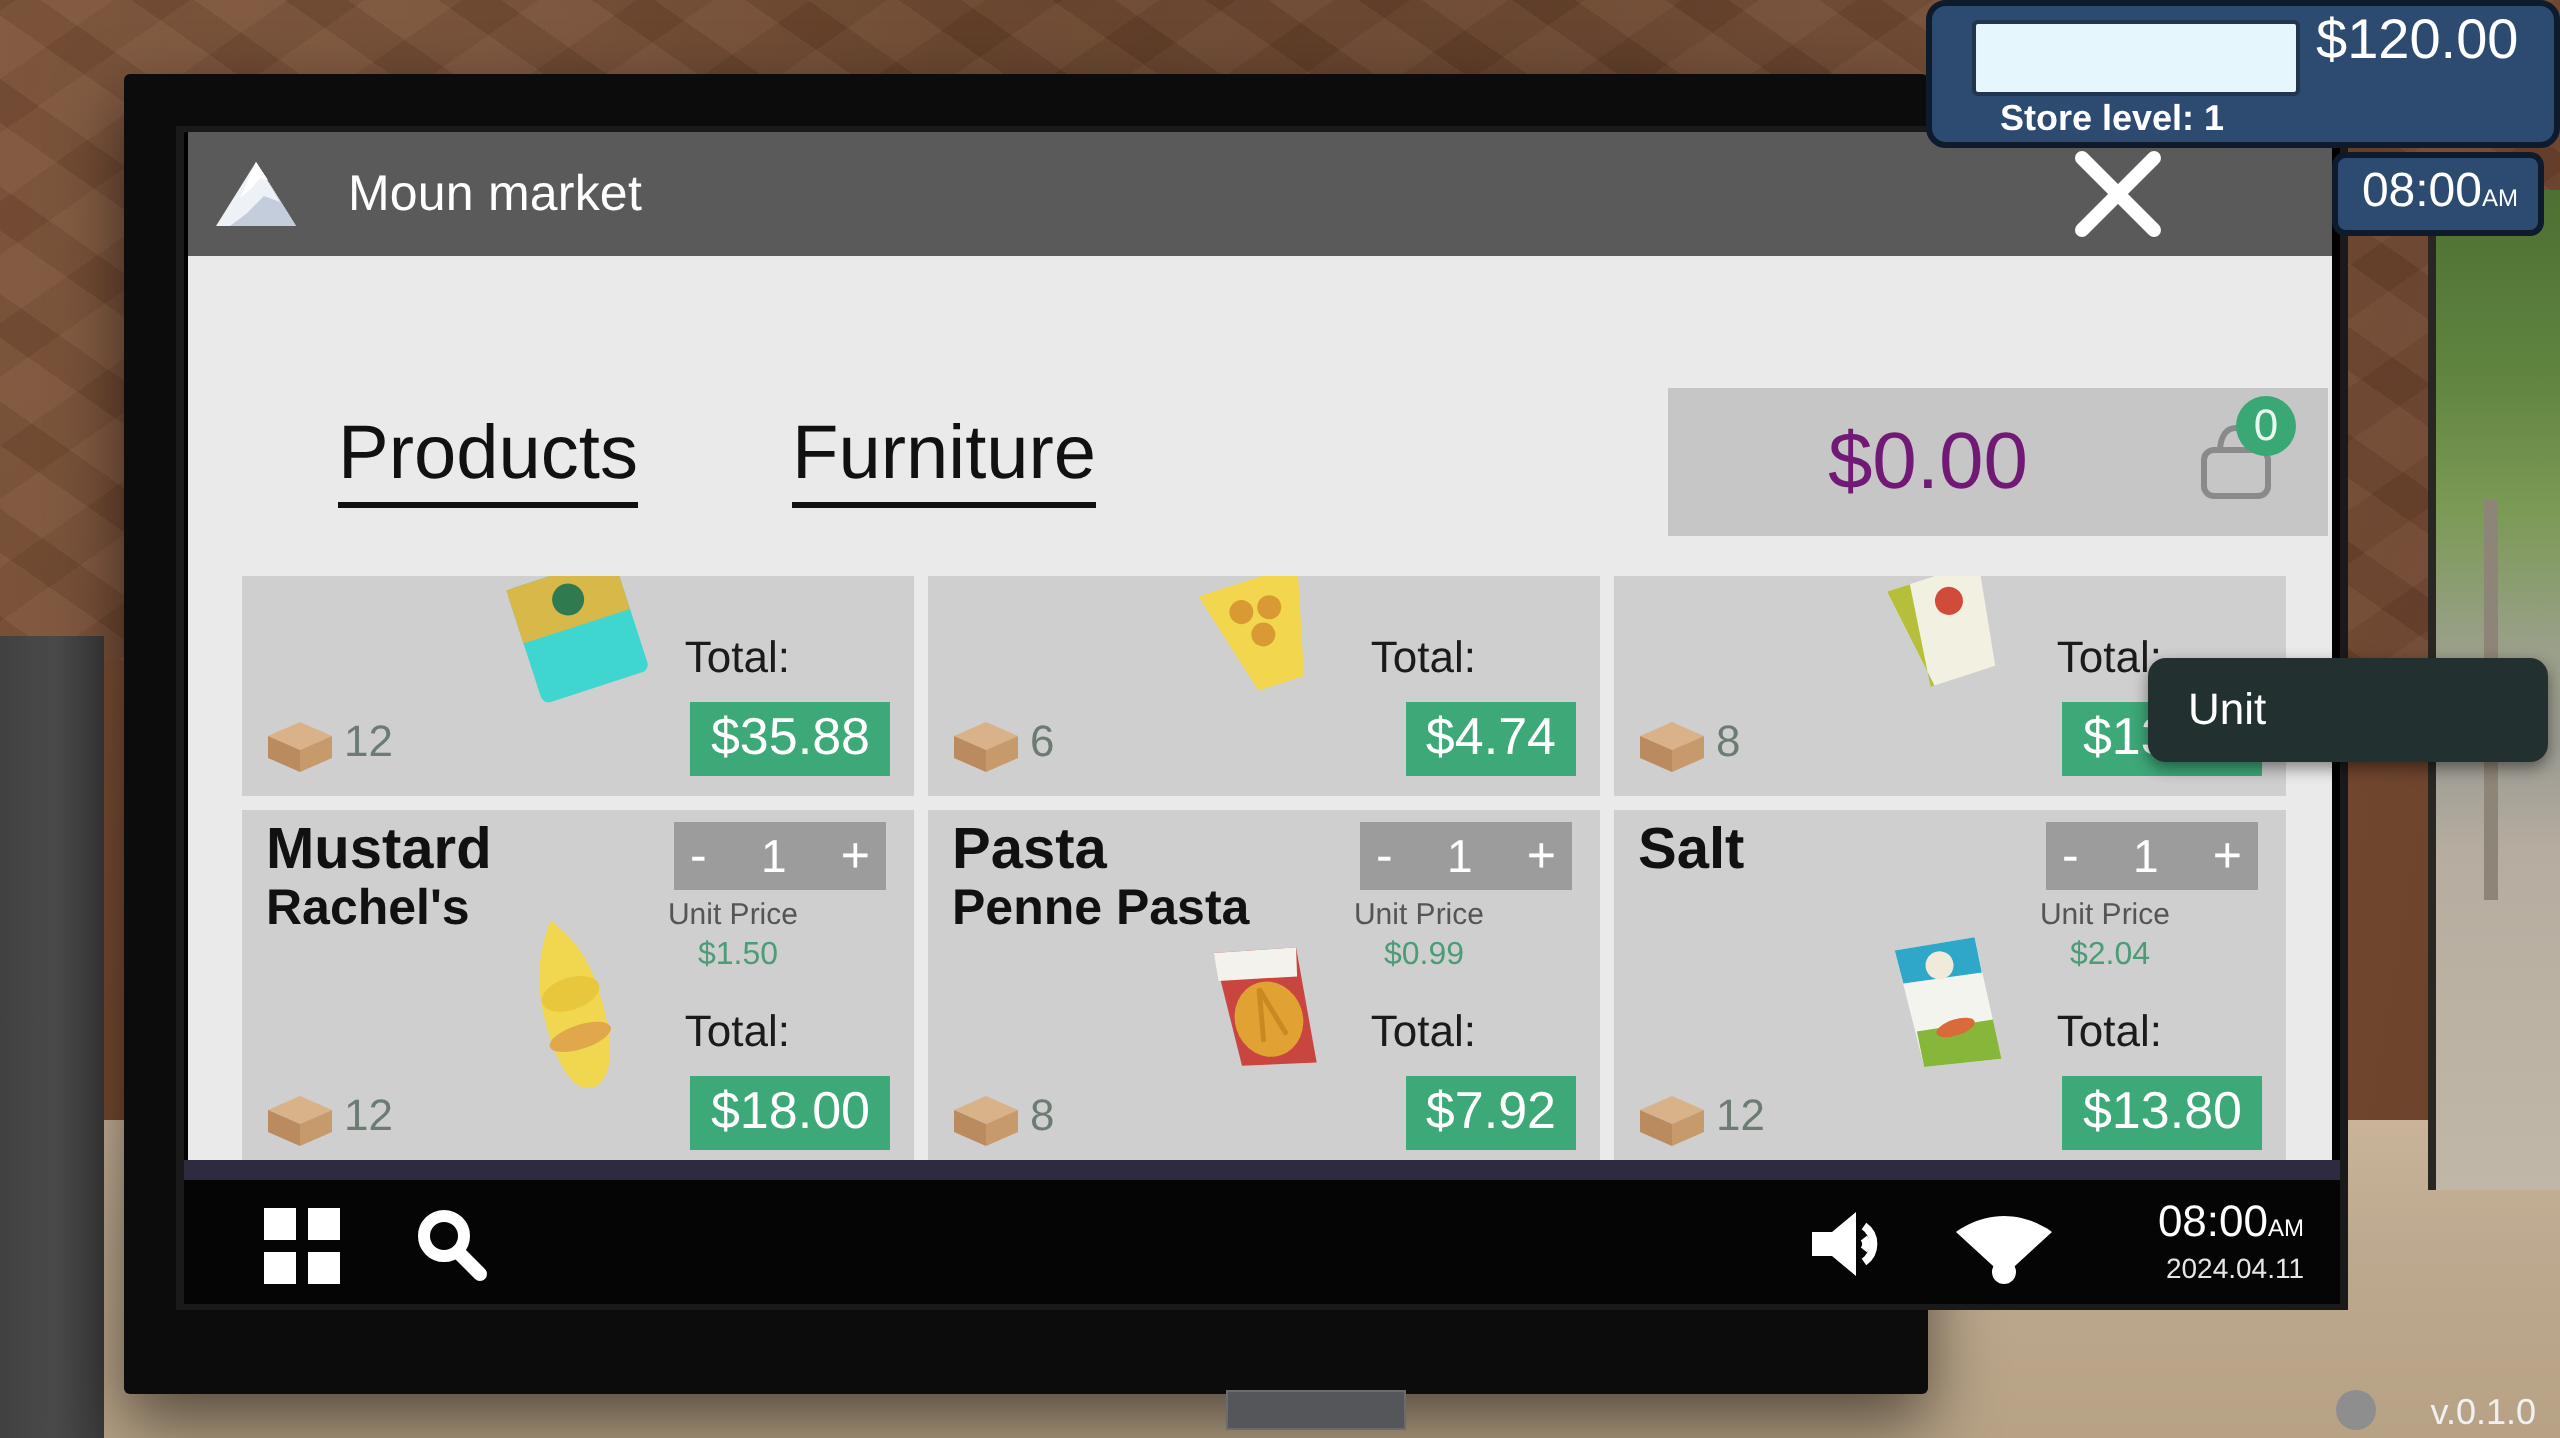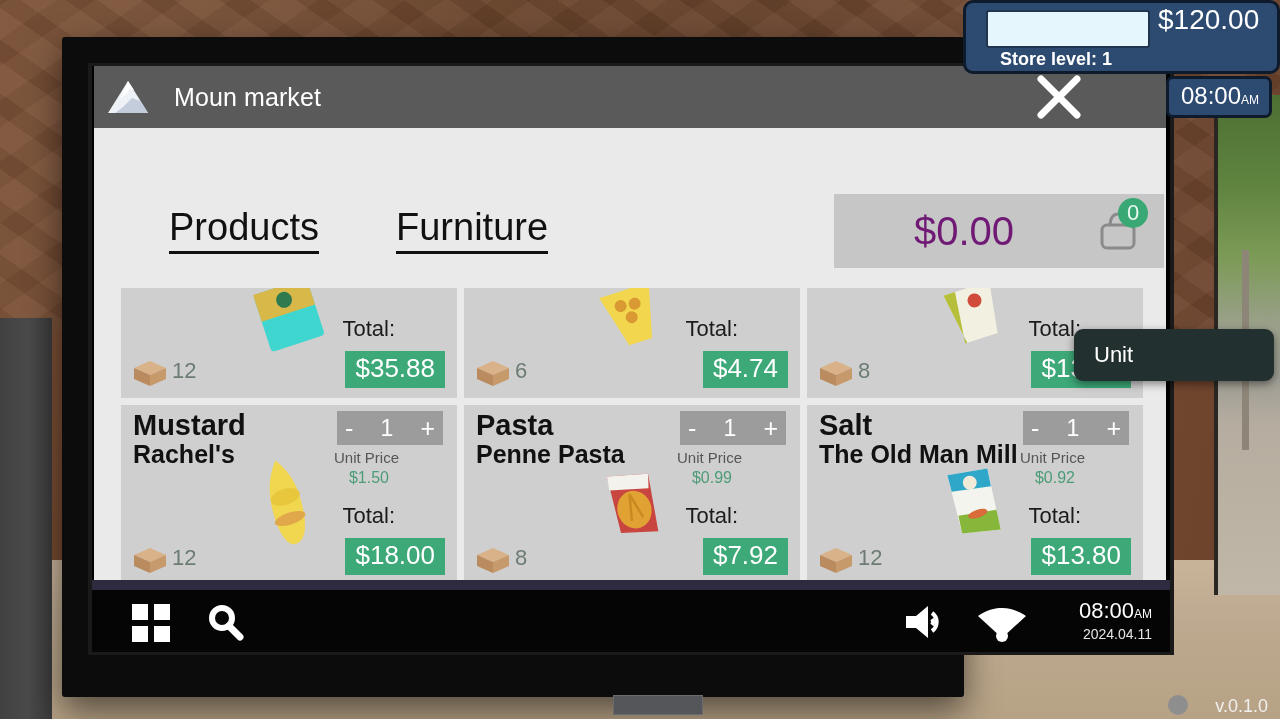--- a/index.html
+++ b/index.html
@@ -458,28 +458,27 @@
                     <polygon points="35,10 19,17 19,28 35,21" fill="#c79a6c"></polygon>
                   </svg>
                   <div class="stock-count">8</div>
                 </div>
                 <div class="total-label">Total:</div>
                 <div class="total-value">$7.92</div>
               </div>
 
               <div class="card">
                 <div class="card-name">Salt</div>
-                <div class="card-brand">The Old Man Mill</div>
                 <div class="stepper">
                   <span>-</span>
                   <span class="qty">1</span>
                   <span>+</span>
                 </div>
                 <div class="unit-label">Unit Price</div>
-                <div class="unit-price">$0.92</div>
+                <div class="unit-price">$2.04</div>
                 <svg class="prod-img" viewBox="0 0 92 100">
                   <polygon points="28,16 68,22 62,84 24,76" fill="#f4f4ee"></polygon>
                   <polygon points="28,16 68,22 66,40 27,33" fill="#2fa7c9"></polygon>
                   <polygon points="26,58 64,64 62,84 24,76" fill="#86b63a"></polygon>
                   <circle cx="47" cy="30" r="7" fill="#f0ead8"></circle>
                   <ellipse cx="45" cy="62" rx="10" ry="4" fill="#d96a3a"></ellipse>
                 </svg>
                 <div class="stock">
                   <svg class="box-icon" viewBox="0 0 38 30">
                     <polygon points="3,10 19,3 35,10 19,17" fill="#d9b289"></polygon>

